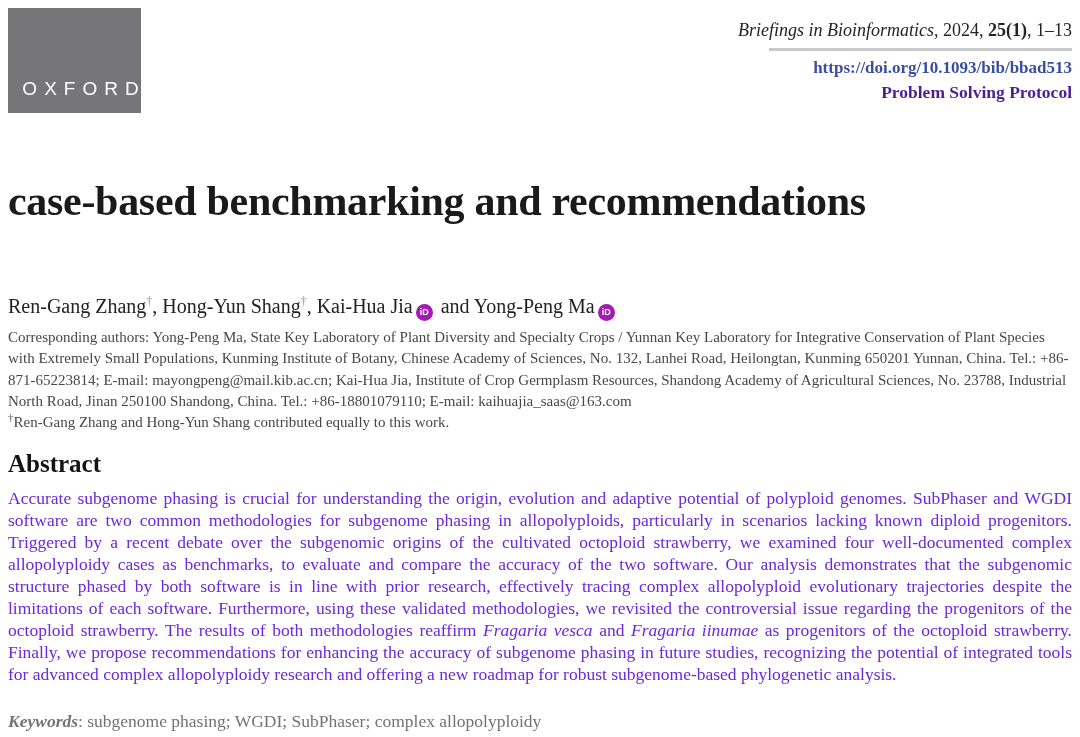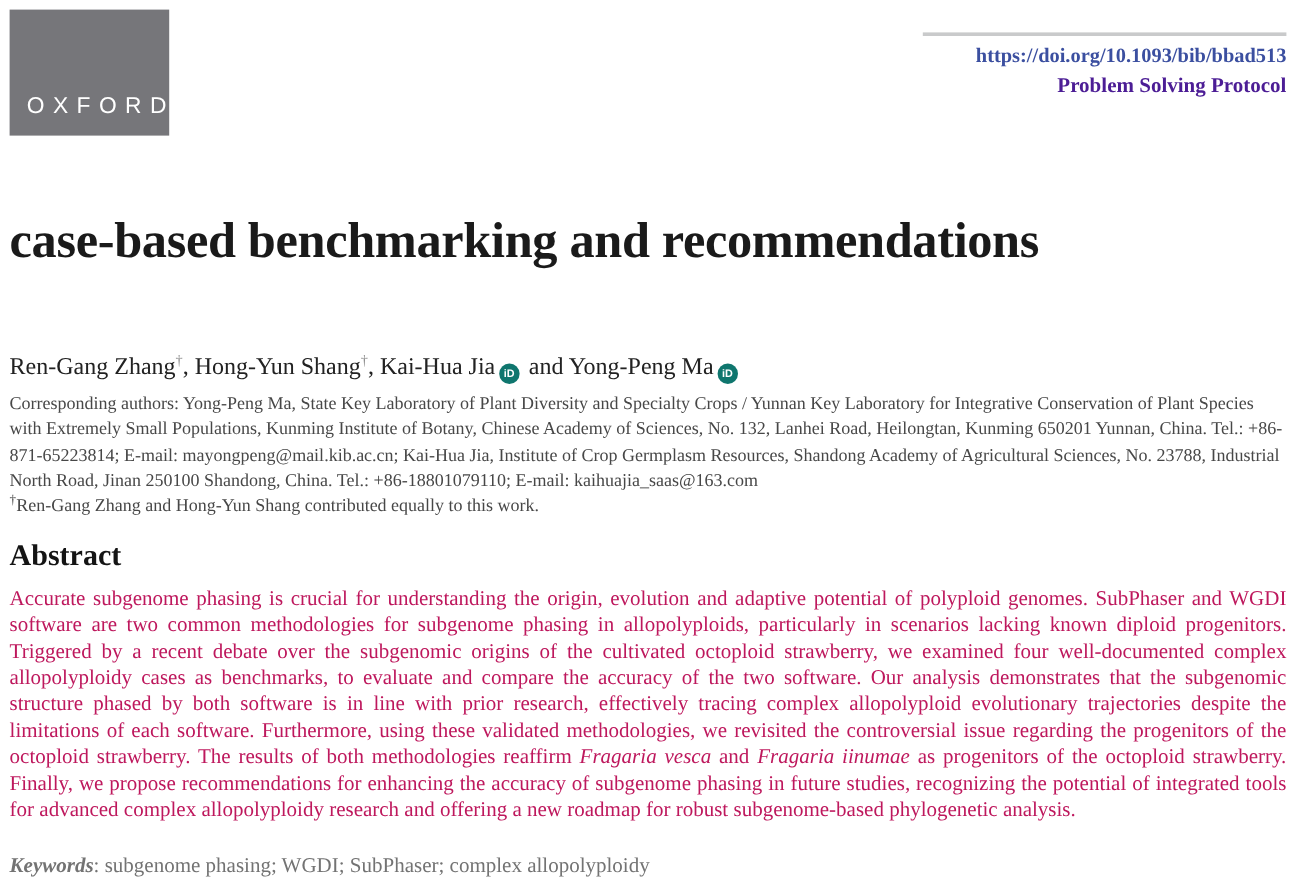--- a/index.html
+++ b/index.html
@@ -31,52 +31,55 @@
   .title{
     position:absolute;left:8px;top:176px;width:1010px;
     font-size:42px;line-height:50px;font-weight:bold;color:#1a1a1a;
     letter-spacing:-0.3px;
   }
   
   .authors{position:absolute;left:8px;top:295px;font-size:20px;color:#222222;white-space:nowrap;}
   .authors sup{font-size:12px;color:#8d8d8d;vertical-align:super;line-height:0;}
   .orcid{
     display:inline-block;width:17px;height:17px;border-radius:50%;
-    background:#0f766e;color:#ffffff;text-align:center;line-height:17px;
+    background:#a21caf;color:#ffffff;text-align:center;line-height:17px;
     font-family:"Liberation Sans", sans-serif;font-size:9px;font-weight:bold;
     vertical-align:-2px;margin:0 3px;
   }
   
   .affil-block{position:absolute;left:8px;top:327px;width:1064px;color:#474747;}
   .affil{font-size:15px;line-height:21.3px;margin:0;}
   .equal-note{font-size:15px;line-height:21.3px;margin:0;}
   .equal-note sup{font-size:11px;vertical-align:super;line-height:0;}
   
   .abstract-heading{
     position:absolute;left:8px;top:450px;font-size:25px;font-weight:bold;color:#141414;
   }
   .abstract-body{
     position:absolute;left:8px;top:487px;width:1064px;
-    font-size:17.5px;line-height:22px;text-align:justify;color:#be185d;margin:0;
+    font-size:17.5px;line-height:22px;text-align:justify;color:#6d28d9;margin:0;
   }
   .abstract-body .italic{font-style:italic;}
   
   .keywords{position:absolute;left:8px;top:711px;font-size:17.5px;color:#737373;}
   .keywords .kw-label{font-weight:bold;font-style:italic;}
 </style>
 </head>
 <body>
 
 <div class="page">
 
   <div class="logo">
     <span class="logo-text">OXFORD</span>
   </div>
 
   <div class="masthead">
+    <div class="journal-line">
+      <span class="it">Briefings in Bioinformatics</span><span>, 2024, </span><span class="b">25(1)</span><span>, 1–13</span>
+    </div>
     <div class="head-rule"></div>
     <a class="doi-link" href="#">https://doi.org/10.1093/bib/bbad513</a>
     <div class="article-type">Problem Solving Protocol</div>
   </div>
 
   <div class="title">
     <div>case-based benchmarking and recommendations</div>
   </div>
 
   <div class="authors">

